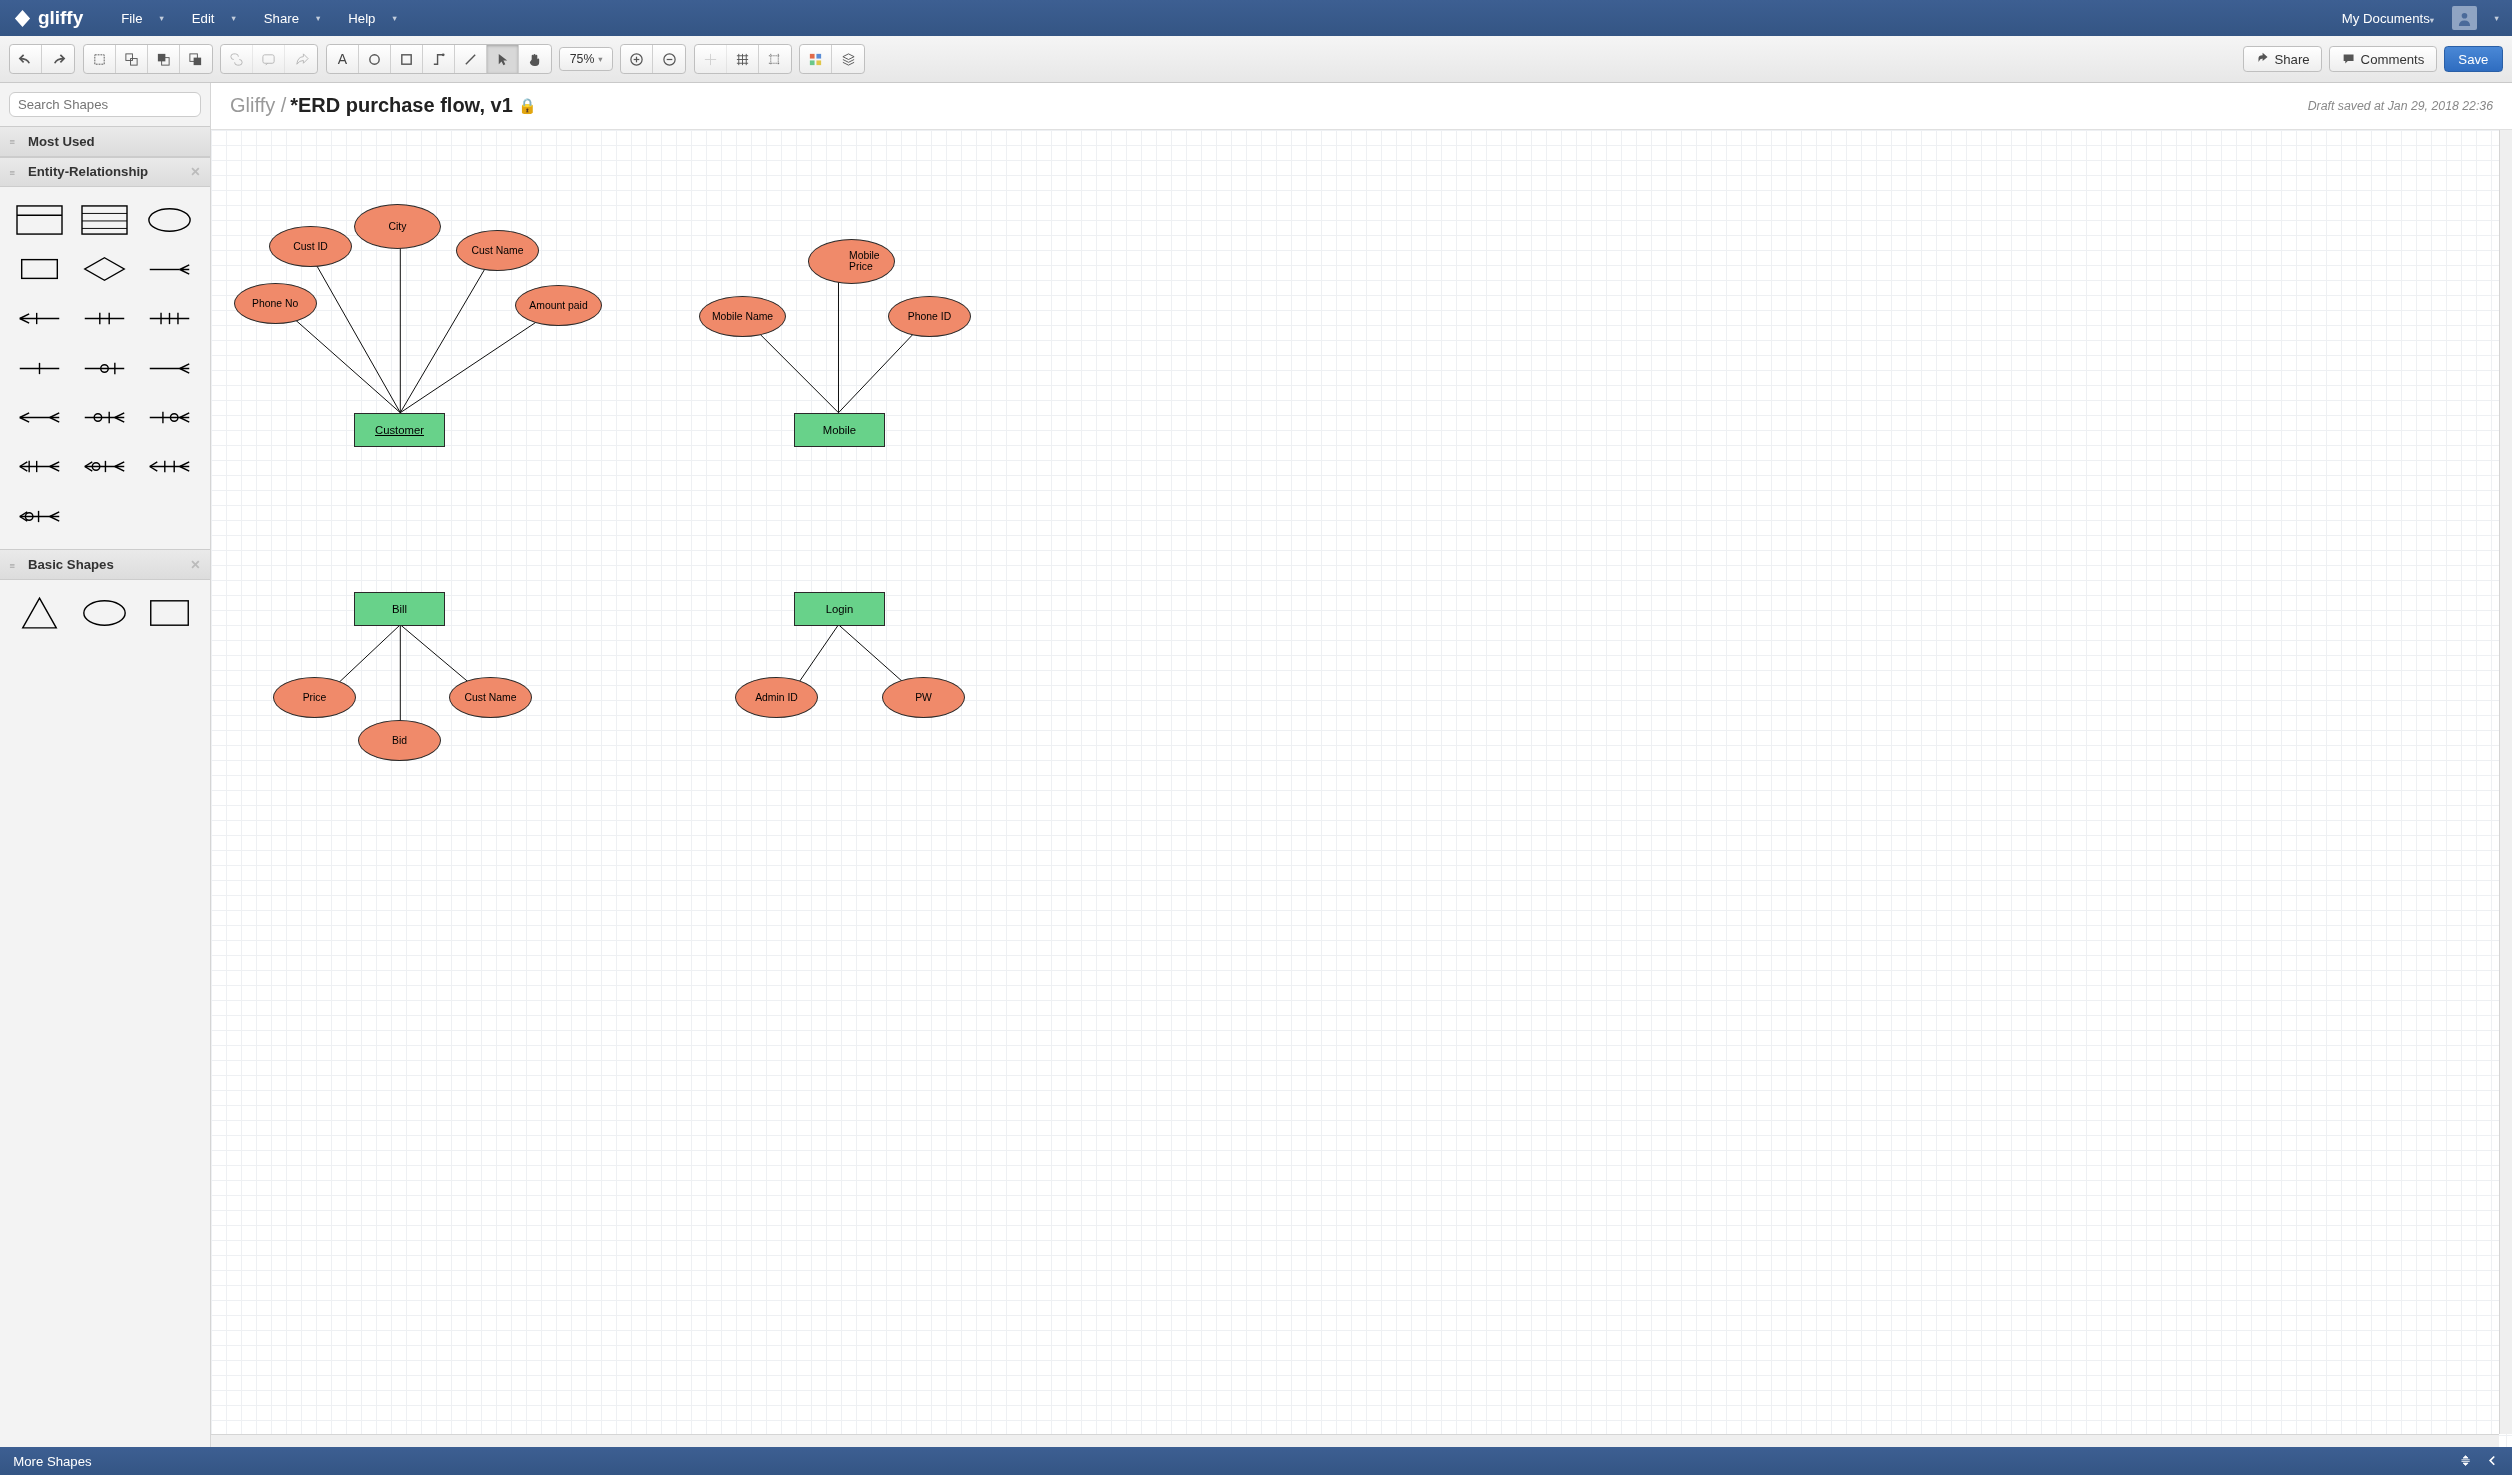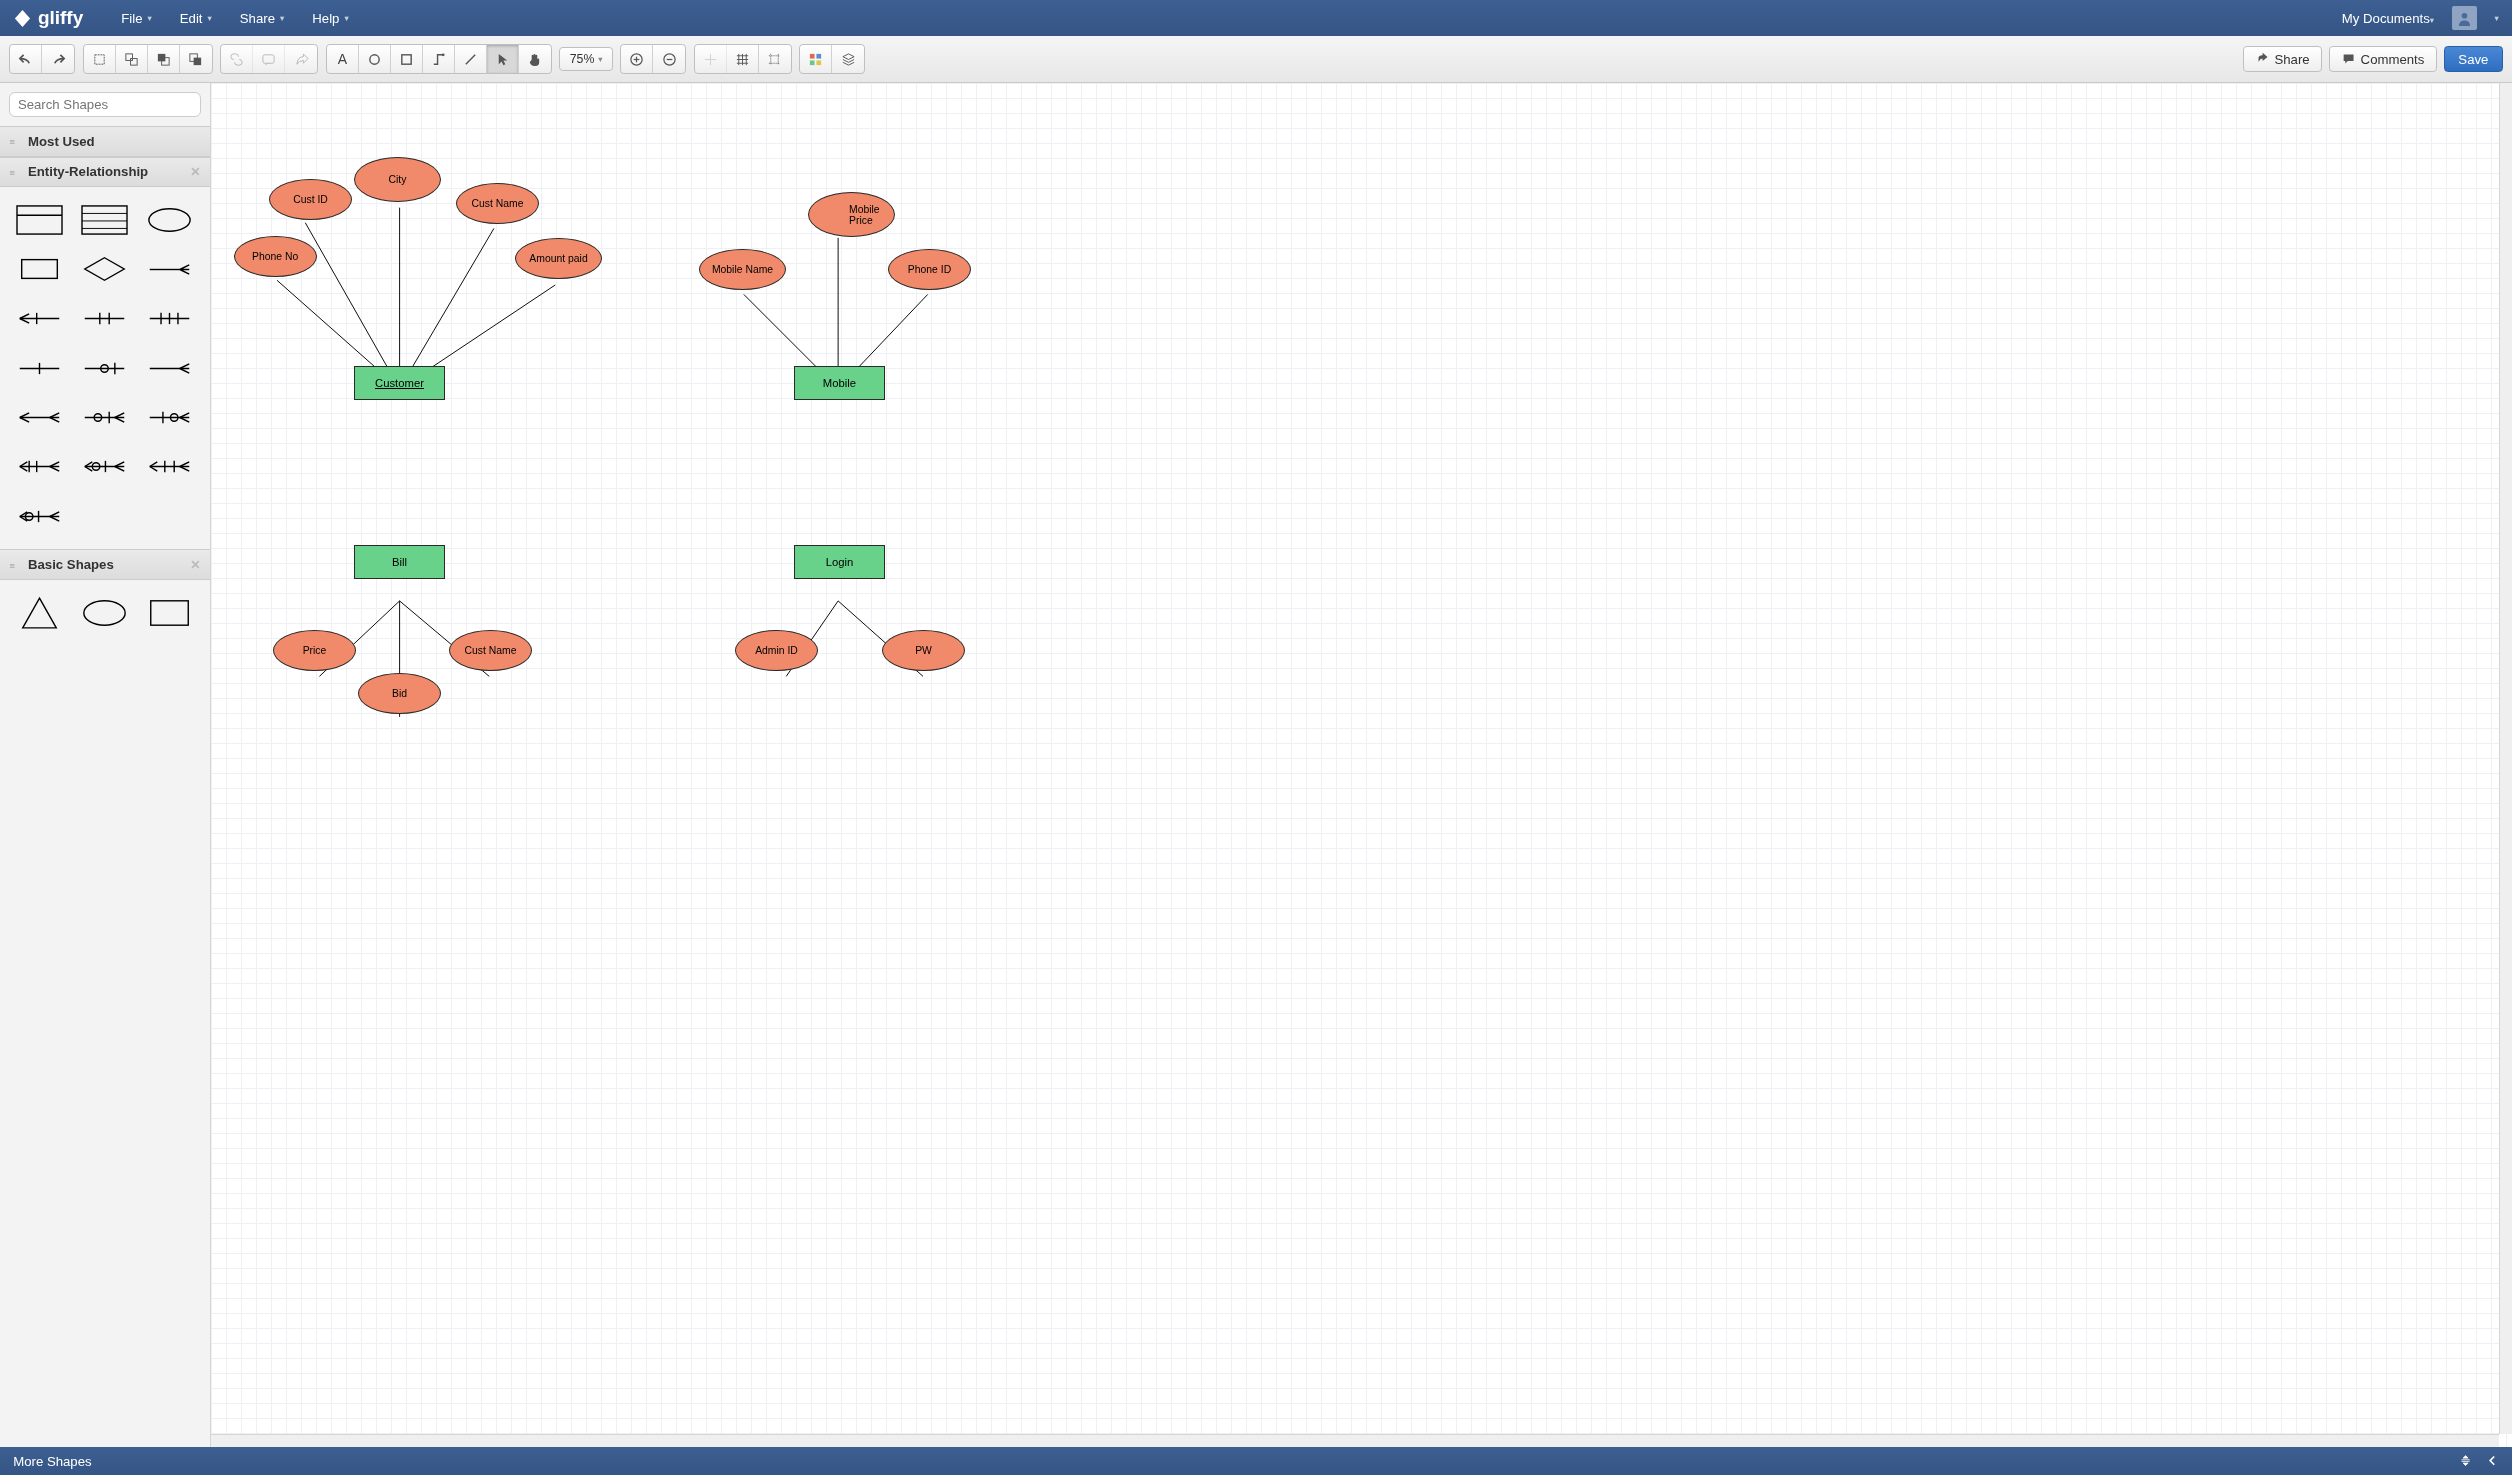--- a/index.html
+++ b/index.html
@@ -10,21 +10,21 @@
   background: linear-gradient(#3d5f92, #345584);
   height: 36px;
   display: flex;
   align-items: center;
   color: #fff;
   padding: 0 13.2px;
   font-size: 13.2px;
 }
 .logo { display: flex; align-items: center; gap: 5.7px; font-weight: 600; font-size: 19px; margin-right: 38px; }
 .menus { display: flex; gap: 28px; }
-.menus .menu-item { display: flex; align-items: center; gap: 5px; cursor: pointer; }
+.menus .menu-item { display: flex; align-items: center; gap: 17px; cursor: pointer; }
 .menus .menu-item .caret, .right-menu .caret { font-size: 8.5px; opacity: .7; }
 .right-menu { margin-left: auto; display: flex; align-items: center; gap: 18px; }
 .avatar { width: 24.5px; height: 24.5px; background: #8fa4c3; border-radius: 1.9px; display: flex; align-items: center; justify-content: center; }
 
 .toolbar {
   background: linear-gradient(#f5f5f5, #e7e7e7);
   border-bottom: 0.9px solid #c9c9c9;
   height: 47px;
   display: flex;
   align-items: center;
@@ -455,20 +455,26 @@
         </div>
       <div class="shape-cell">
           <svg width="45" height="32" viewBox="0 0 48 34">
             <rect x="4" y="4" width="40" height="26" fill="none" stroke="#000" stroke-width="1.5"></rect>
           </svg>
         </div>
     </div>
   </div>
 
   <div class="canvas-area">
+    <div class="doc-header">
+      <span class="breadcrumb"><span>Gliffy</span> <span>/</span></span>
+      <span class="doc-title">*ERD purchase flow, v1</span>
+      <span class="lock">🔒</span>
+      <span class="saved">Draft saved at Jan 29, 2018 22:36</span>
+    </div>
     <div class="canvas">
       <svg class="lines" viewBox="0 0 2440 1398" width="2301" height="1318">
 
         <line x1="200" y1="300" x2="70" y2="185" stroke="#000"></line>
         <line x1="200" y1="300" x2="100" y2="124" stroke="#000"></line>
         <line x1="200" y1="300" x2="200" y2="108" stroke="#000"></line>
         <line x1="200" y1="300" x2="300" y2="130" stroke="#000"></line>
         <line x1="200" y1="300" x2="365" y2="190" stroke="#000"></line>
 
         <line x1="665" y1="300" x2="565" y2="200" stroke="#000"></line>

